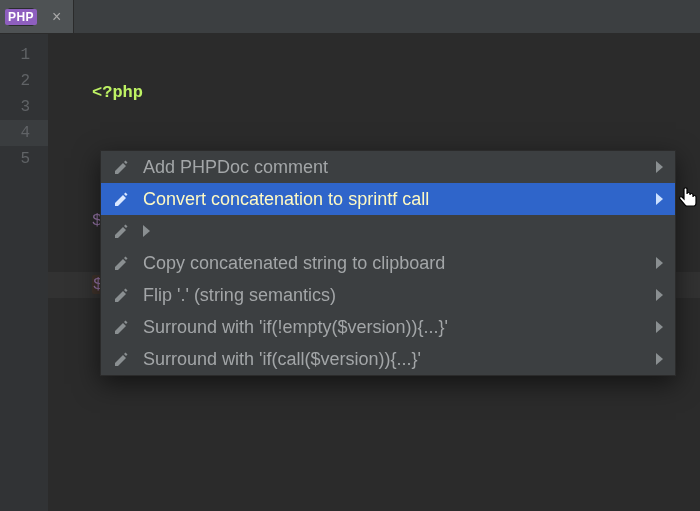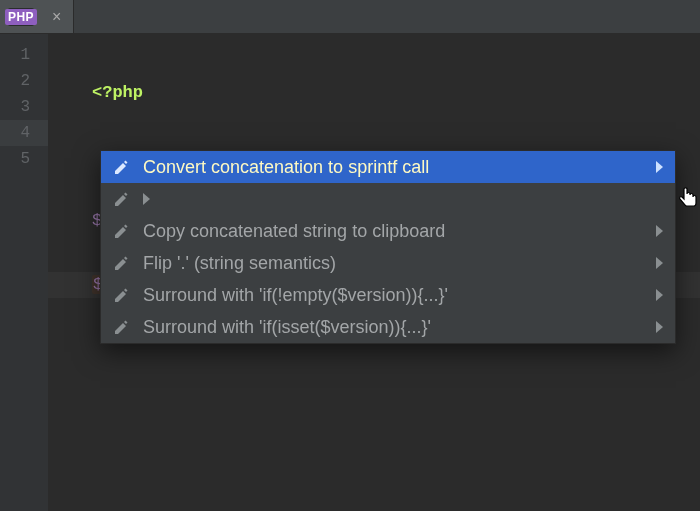--- a/index.html
+++ b/index.html
@@ -106,20 +106,27 @@
       <div class="line"><span class="tk-tag">&lt;?php</span></div>
       <div class="line"></div>
       <div class="line"><span class="tk-var">$version</span><span class="tk-op"> = </span><span class="tk-str">'2019.1'</span><span class="tk-punc">;</span></div>
       <div class="line line-hl"><span class="tk-var-hl">$string</span><span class="tk-op"> = </span><span class="tk-str">'PhpStorm '</span><span class="tk-op"> . </span><span class="tk-var">$version</span><span class="tk-op"> . </span><span class="tk-str">' released!'</span><span class="tk-punc">;</span></div>
       <div class="line"></div>
     </div>
   </div>
 
   <div class="menu">
 
+    <div class="menu-item">
+      <svg class="pencil" viewBox="0 0 18 18">
+          <path fill="#8a8f91" d="M2 13l8-8 3 3-8 8H2v-3zm10.5-10.5l2 2L13 6l-2-2 1.5-1.5z"></path>
+        </svg>
+      <span class="lbl">Add PHPDoc comment</span>
+      <span class="chev"></span>
+    </div>
     <div class="menu-item selected">
       <svg class="pencil" viewBox="0 0 18 18">
           <path fill="#dbe8ff" d="M2 13l8-8 3 3-8 8H2v-3zm10.5-10.5l2 2L13 6l-2-2 1.5-1.5z"></path>
         </svg>
       <span class="lbl">Convert concatenation to sprintf call</span>
       <span class="chev"></span>
     </div>
     <div class="menu-item">
       <svg class="pencil" viewBox="0 0 18 18">
           <path fill="#8a8f91" d="M2 13l8-8 3 3-8 8H2v-3zm10.5-10.5l2 2L13 6l-2-2 1.5-1.5z"></path>
@@ -144,21 +151,21 @@
       <svg class="pencil" viewBox="0 0 18 18">
           <path fill="#8a8f91" d="M2 13l8-8 3 3-8 8H2v-3zm10.5-10.5l2 2L13 6l-2-2 1.5-1.5z"></path>
         </svg>
       <span class="lbl">Surround with 'if(!empty($version)){...}'</span>
       <span class="chev"></span>
     </div>
     <div class="menu-item">
       <svg class="pencil" viewBox="0 0 18 18">
           <path fill="#8a8f91" d="M2 13l8-8 3 3-8 8H2v-3zm10.5-10.5l2 2L13 6l-2-2 1.5-1.5z"></path>
         </svg>
-      <span class="lbl">Surround with 'if(isset($version)){...}'</span>
+      <span class="lbl">Surround with 'if(call($version)){...}'</span>
       <span class="chev"></span>
     </div>
   </div>
 
   <svg class="cursor" width="22" height="26" viewBox="0 0 22 26">
     <path fill="#ffffff" stroke="#000" stroke-width="1.2" d="M7 2c-0.5 0-1 .5-1 1v10l-2-2c-.9-.9-2.4-.2-2.4 1 0 .3.1.6.3.8l5 6c.7.9 1.8 1.4 2.9 1.4h5.2c1.8 0 3-1.5 3-3.2v-6c0-.8-.7-1.5-1.5-1.5s-1.5.7-1.5 1.5V9c0-.8-.7-1.5-1.5-1.5S12 8.2 12 9V8c0-.8-.7-1.5-1.5-1.5S9 7.2 9 8V3c0-.6-.5-1-1-1z"></path>
   </svg>
 
 </div>
 

